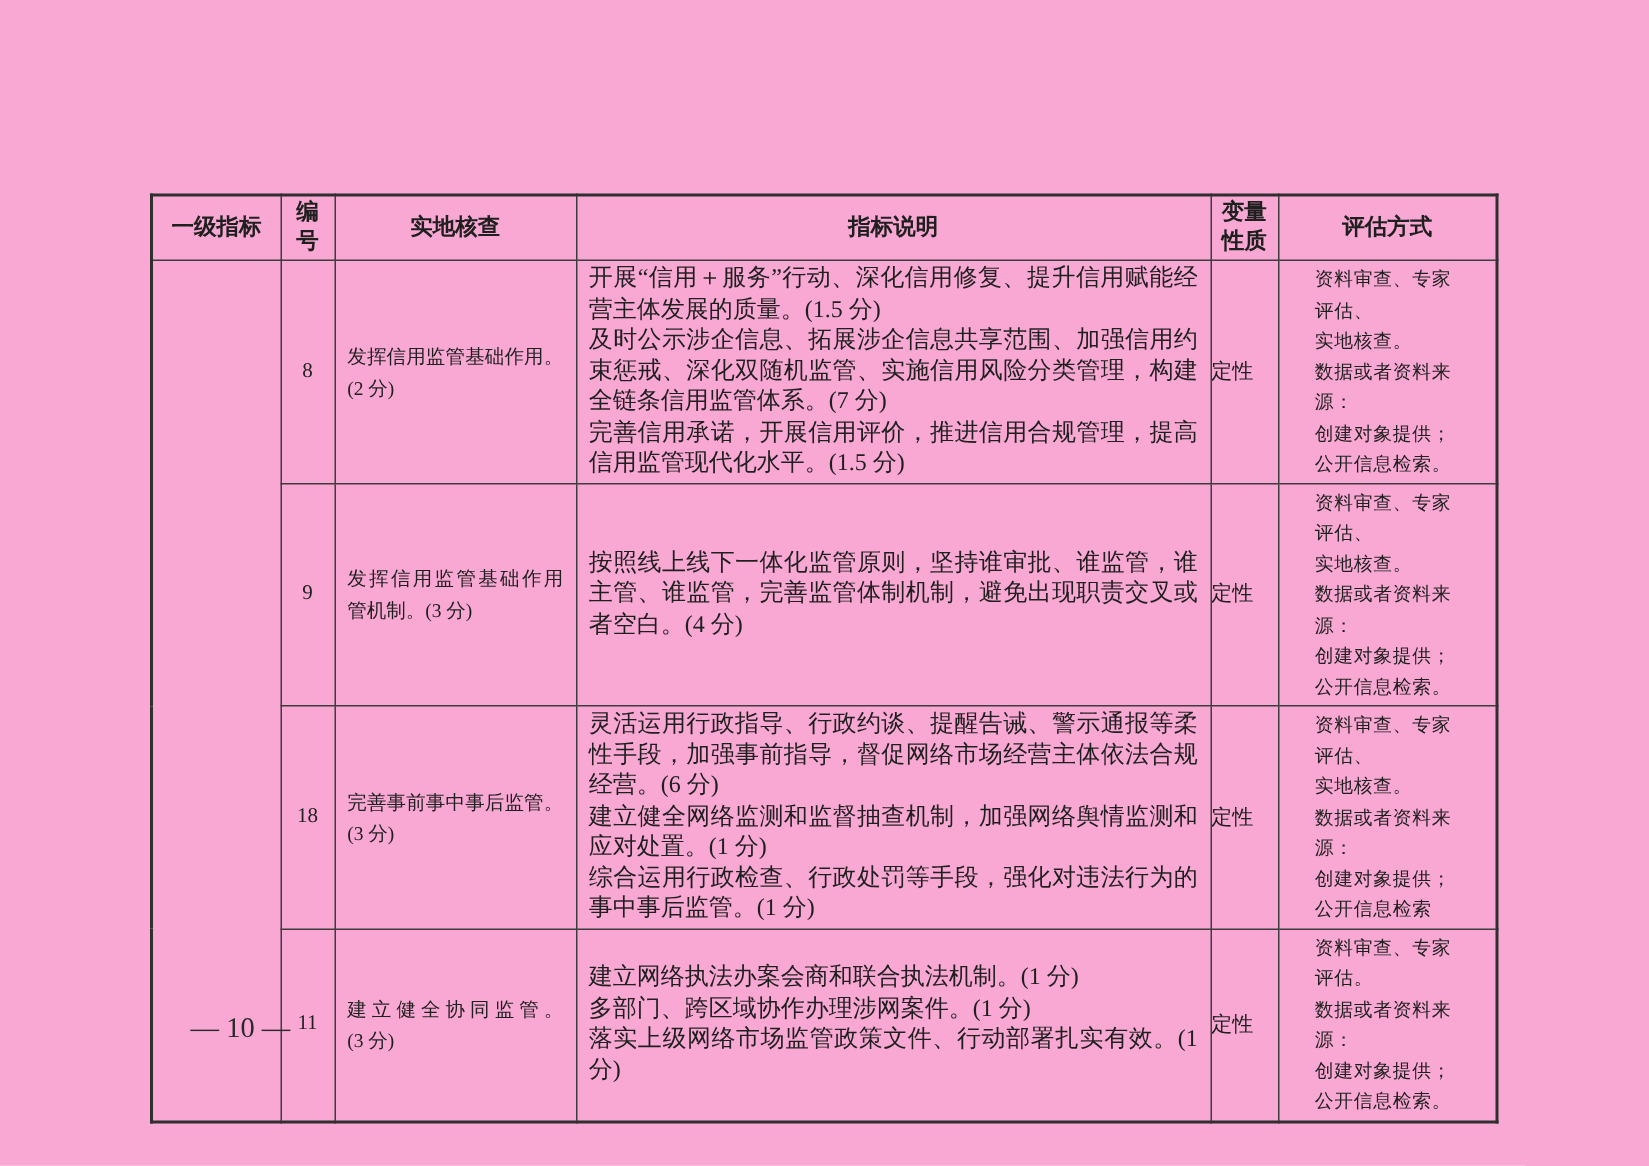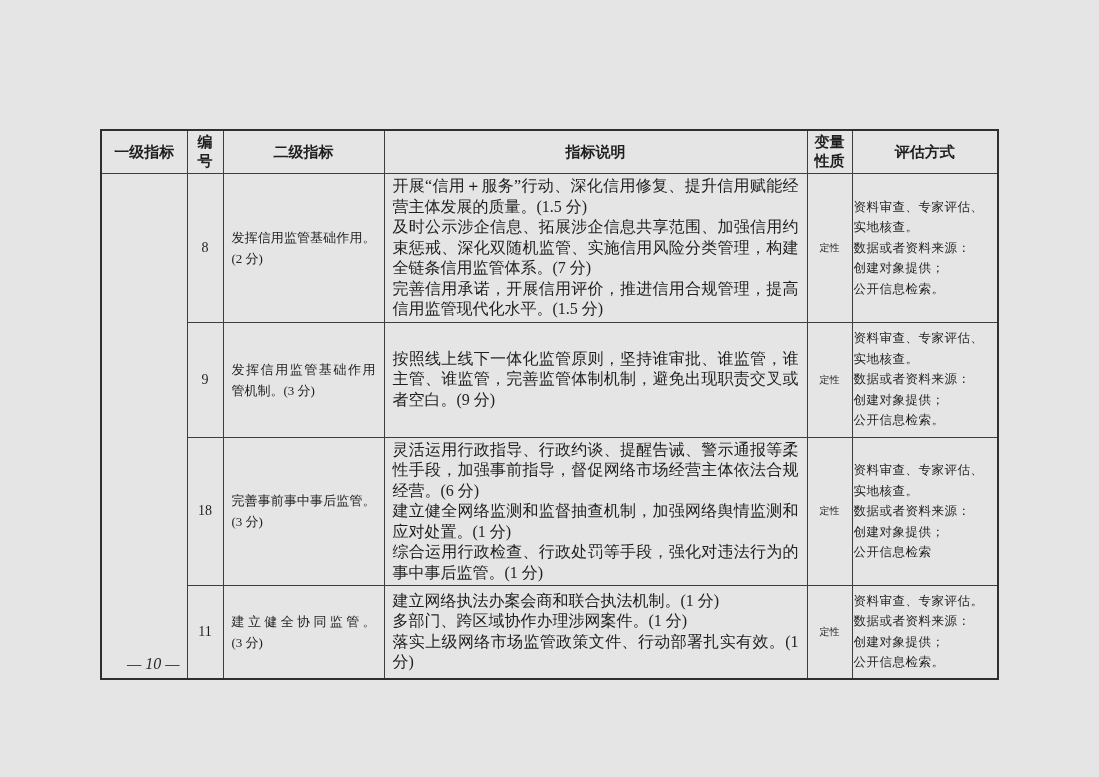--- a/index.html
+++ b/index.html
@@ -3,21 +3,21 @@
 <meta charset="utf-8">
 <style>
   * { margin: 0; padding: 0; box-sizing: border-box; }
   body {
     width: 1099px; height: 777px;
     background: #ffffff;
     font-family: "Liberation Serif", "DejaVu Serif", serif;
     color: #1f1f1f;
     position: relative;
   }
-  .page { position: absolute; inset: 0; background: #e5e5e5; }
+  .page { position: absolute; inset: 0; background: #f9a8d4; }
 
   table.indicators {
     position: absolute;
     left: 100px; top: 129px;
     width: 897px; height: 529px;
     border-collapse: collapse;
     table-layout: fixed;
     border: 2px solid #2f2f2f;
   }
   table.indicators th, table.indicators td {
@@ -45,56 +45,54 @@
   }
   td.ind .line { text-align: justify; text-align-last: justify; }
   td.ind .line:last-child { text-align-last: left; }
   td.desc {
     padding: 2px 8px;
     font-size: 16px;
     line-height: 20.5px;
   }
   td.desc .para { text-align: justify; }
   td.nature {
-    text-align: center;
-    font-size: 10px;
+    font-size: 14px;
   }
   td.eval {
-    padding: 2px 1px;
+    padding: 2px 24px;
     font-size: 12.5px;
     line-height: 20.5px;
     letter-spacing: 0.5px;
   }
   .pagenum {
     position: absolute;
-    left: 127px; top: 655px;
-    font-size: 16px;
+    left: 127px; top: 675px;
+    font-size: 19px;
     color: #2a2a2a;
-    font-style: italic;
   }
 </style>
 </head>
 <body>
 
 <div class="page">
 
   <table class="indicators">
     <colgroup>
       <col style="width:86px">
         <col style="width:36px">
         <col style="width:161px">
       <col style="width:423px">
         <col style="width:45px">
         <col style="width:146px">
     </colgroup>
     <thead>
       <tr>
         <th class="hdr">一级指标</th>
         <th class="hdr">编号</th>
-        <th class="hdr">二级指标</th>
+        <th class="hdr">实地核查</th>
         <th class="hdr">指标说明</th>
         <th class="hdr">变量性质</th>
         <th class="hdr">评估方式</th>
       </tr>
     </thead>
     <tbody>
       <tr style="height:143px">
         <td class="lvl1" rowspan="4"></td>
         <td class="num">8</td>
         <td class="ind">
@@ -115,21 +113,21 @@
             <div class="eline">公开信息检索。</div>
           </td>
       </tr>
       <tr style="height:115px">
         <td class="num">9</td>
         <td class="ind">
             <div class="line">发挥信用监管基础作用</div>
             <div class="line">管机制。(3 分)</div>
           </td>
         <td class="desc">
-            <div class="para">按照线上线下一体化监管原则，坚持谁审批、谁监管，谁主管、谁监管，完善监管体制机制，避免出现职责交叉或者空白。(9 分)</div>
+            <div class="para">按照线上线下一体化监管原则，坚持谁审批、谁监管，谁主管、谁监管，完善监管体制机制，避免出现职责交叉或者空白。(4 分)</div>
           </td>
         <td class="nature">定性</td>
         <td class="eval">
             <div class="eline">资料审查、专家评估、</div>
             <div class="eline">实地核查。</div>
             <div class="eline">数据或者资料来源：</div>
             <div class="eline">创建对象提供；</div>
             <div class="eline">公开信息检索。</div>
           </td>
       </tr>

